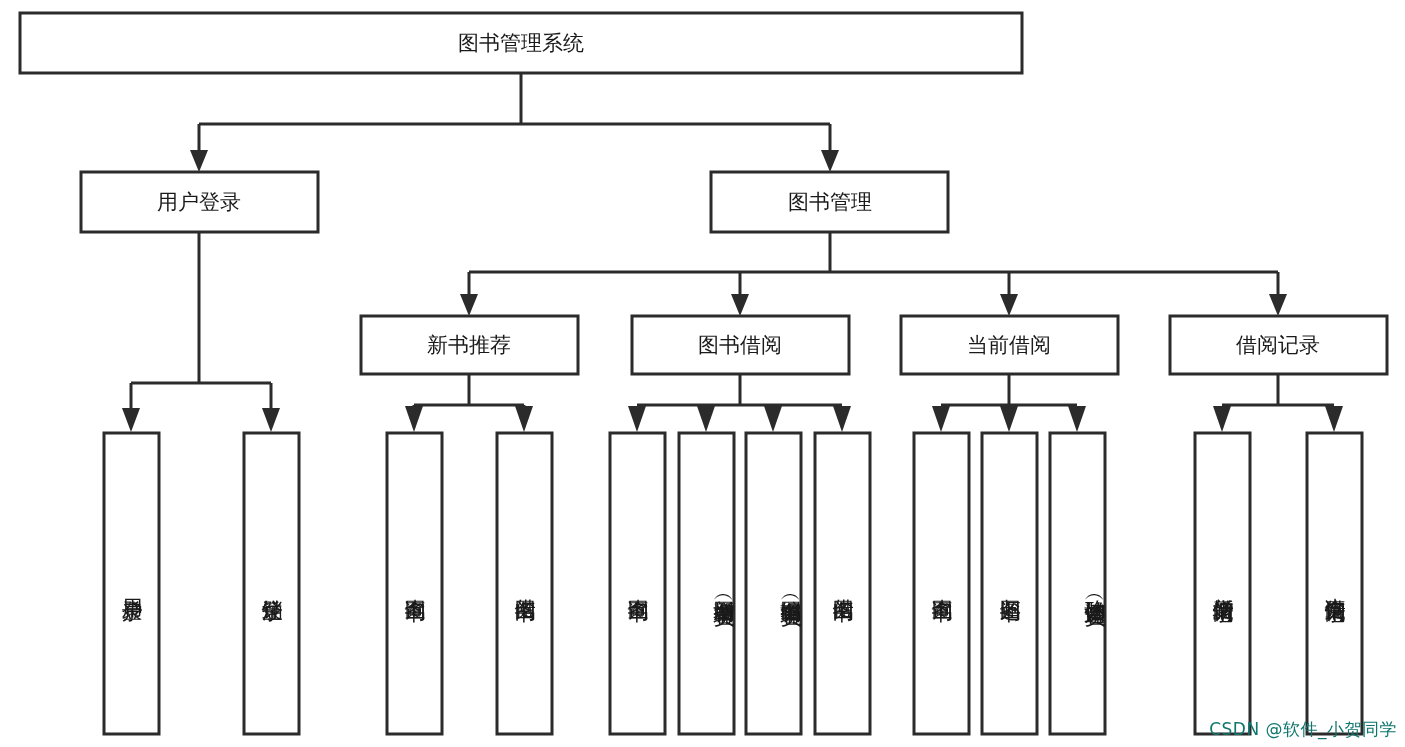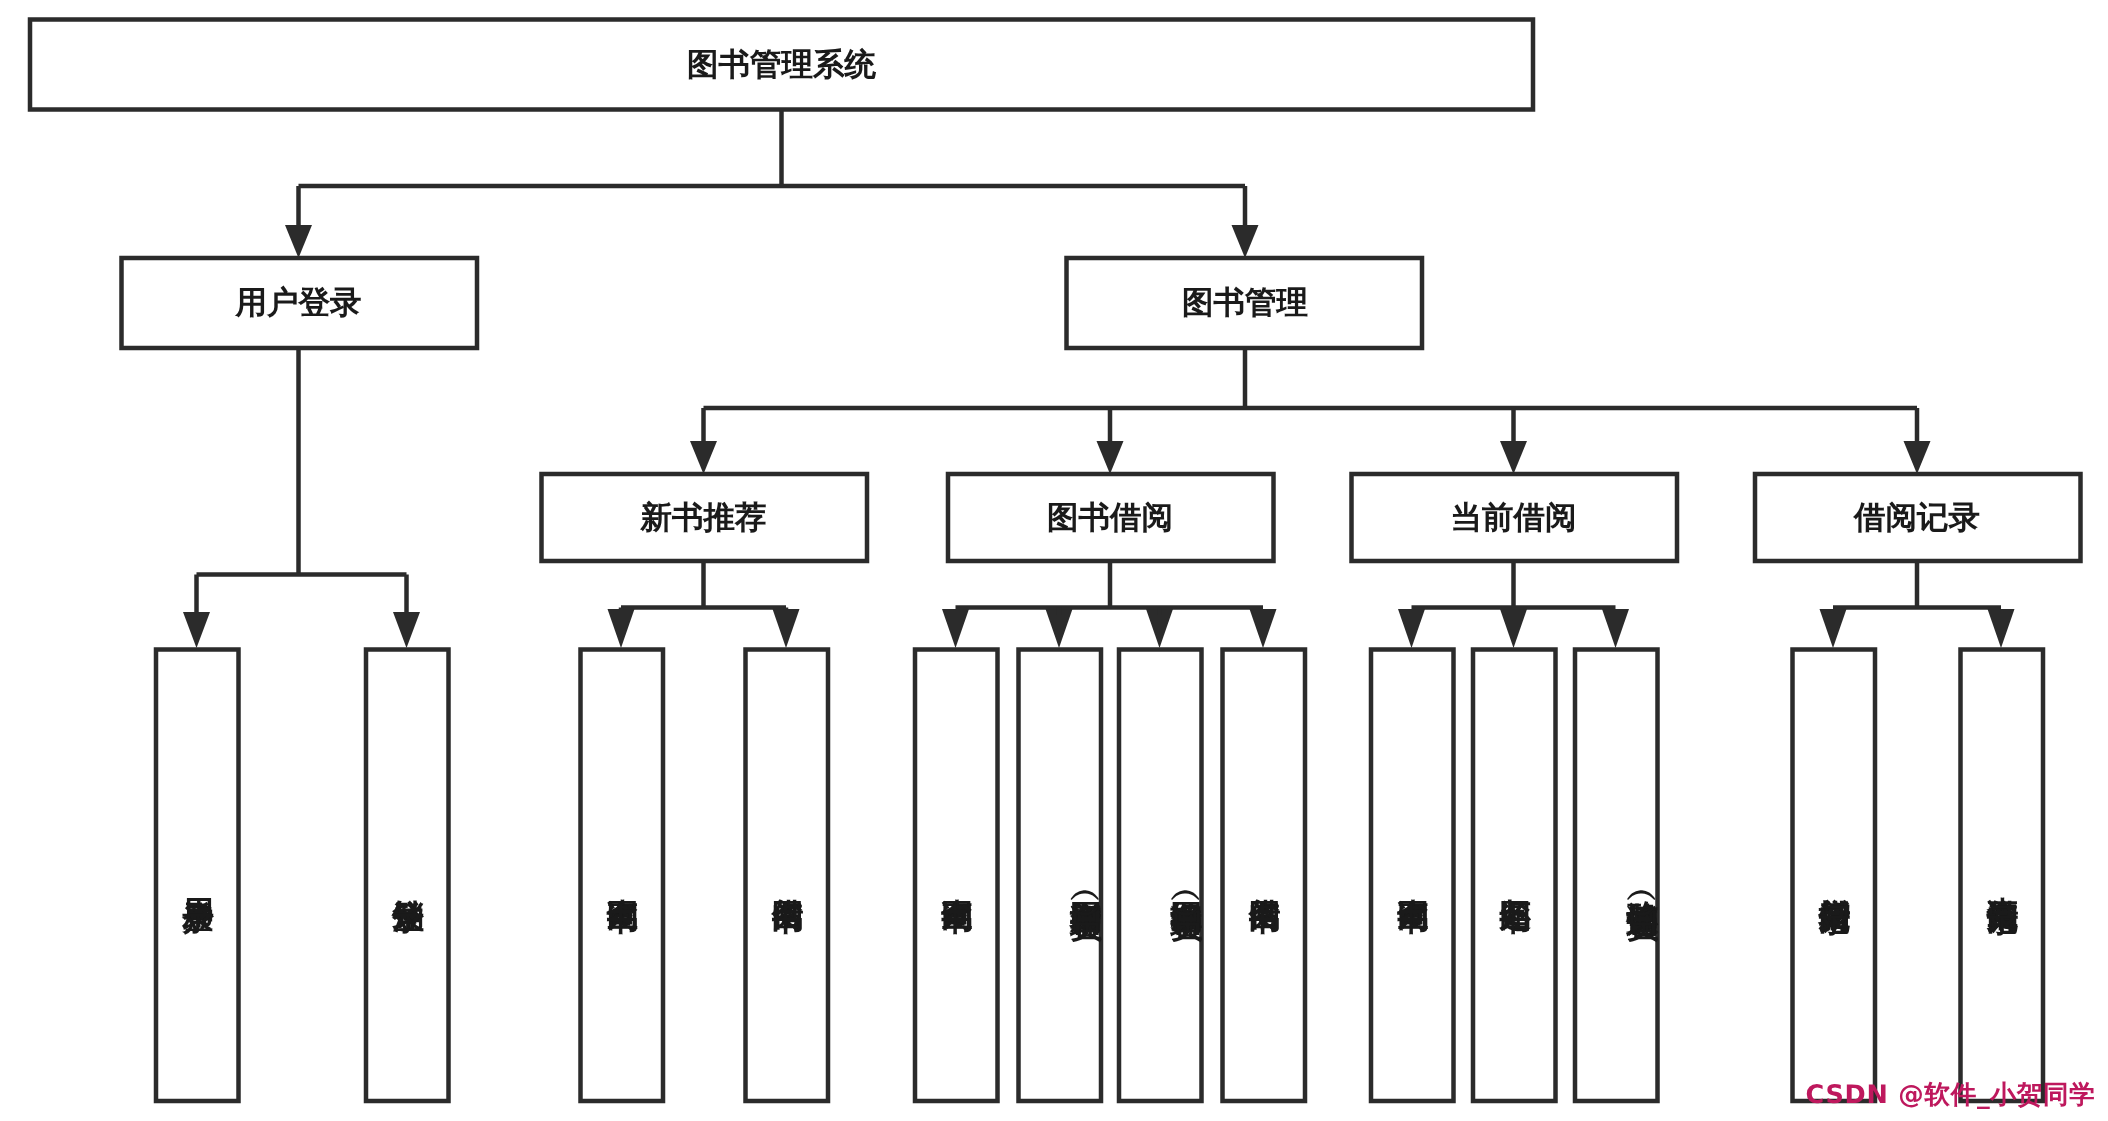--- a/index.html
+++ b/index.html
@@ -11,21 +11,20 @@
     width: 1405px;
     height: 747px;
     font-family: "DejaVu Sans", "Liberation Sans", sans-serif;
     overflow: hidden;
     position: relative;
   }
   #diagram-root {
     position: relative;
     width: 1405px;
     height: 747px;
-    font-weight: bold;
   }
   svg.flow {
     position: absolute;
     top: 0; left: 0;
     width: 1405px;
     height: 747px;
     display: block;
   }
   .node-rect {
     fill: #ffffff;
@@ -61,21 +60,21 @@
     white-space: nowrap;
     text-align: center;
     pointer-events: none;
   }
   .watermark {
     position: absolute;
     right: 8px;
     bottom: 6px;
     font-family: "DejaVu Sans", "Liberation Sans", sans-serif;
     font-size: 17px;
-    color: #be185d;
+    color: #0f766e;
     letter-spacing: 0.5px;
     white-space: nowrap;
   }
 </style>
 </head>
 <body>
 
 <div id="diagram-root">
 
   <svg class="flow" viewBox="0 0 1405 747">

